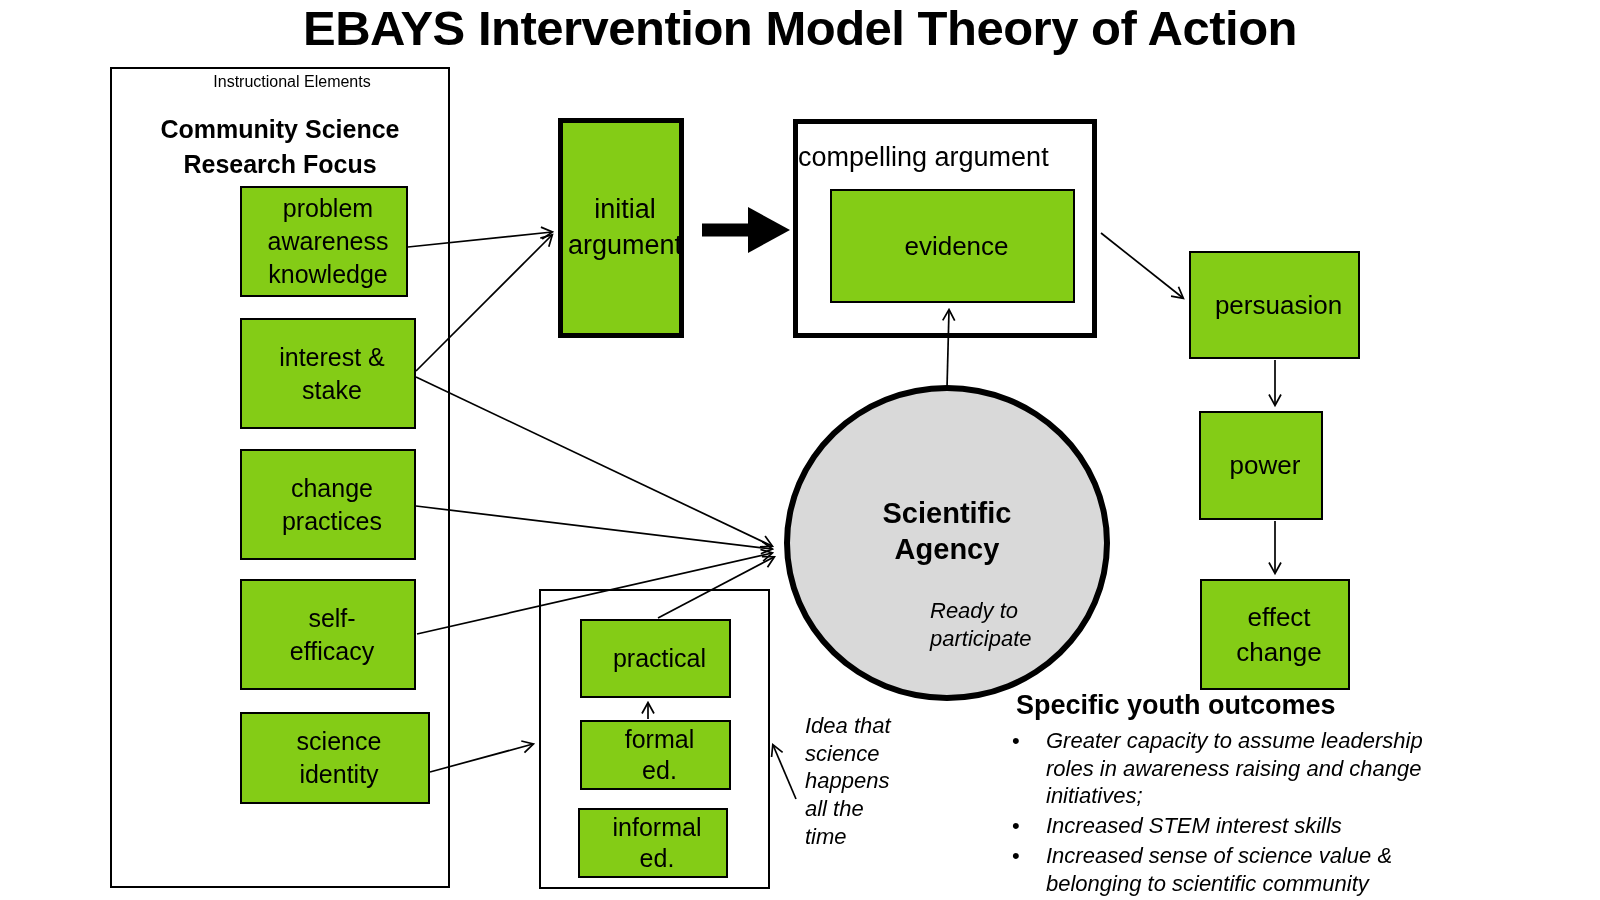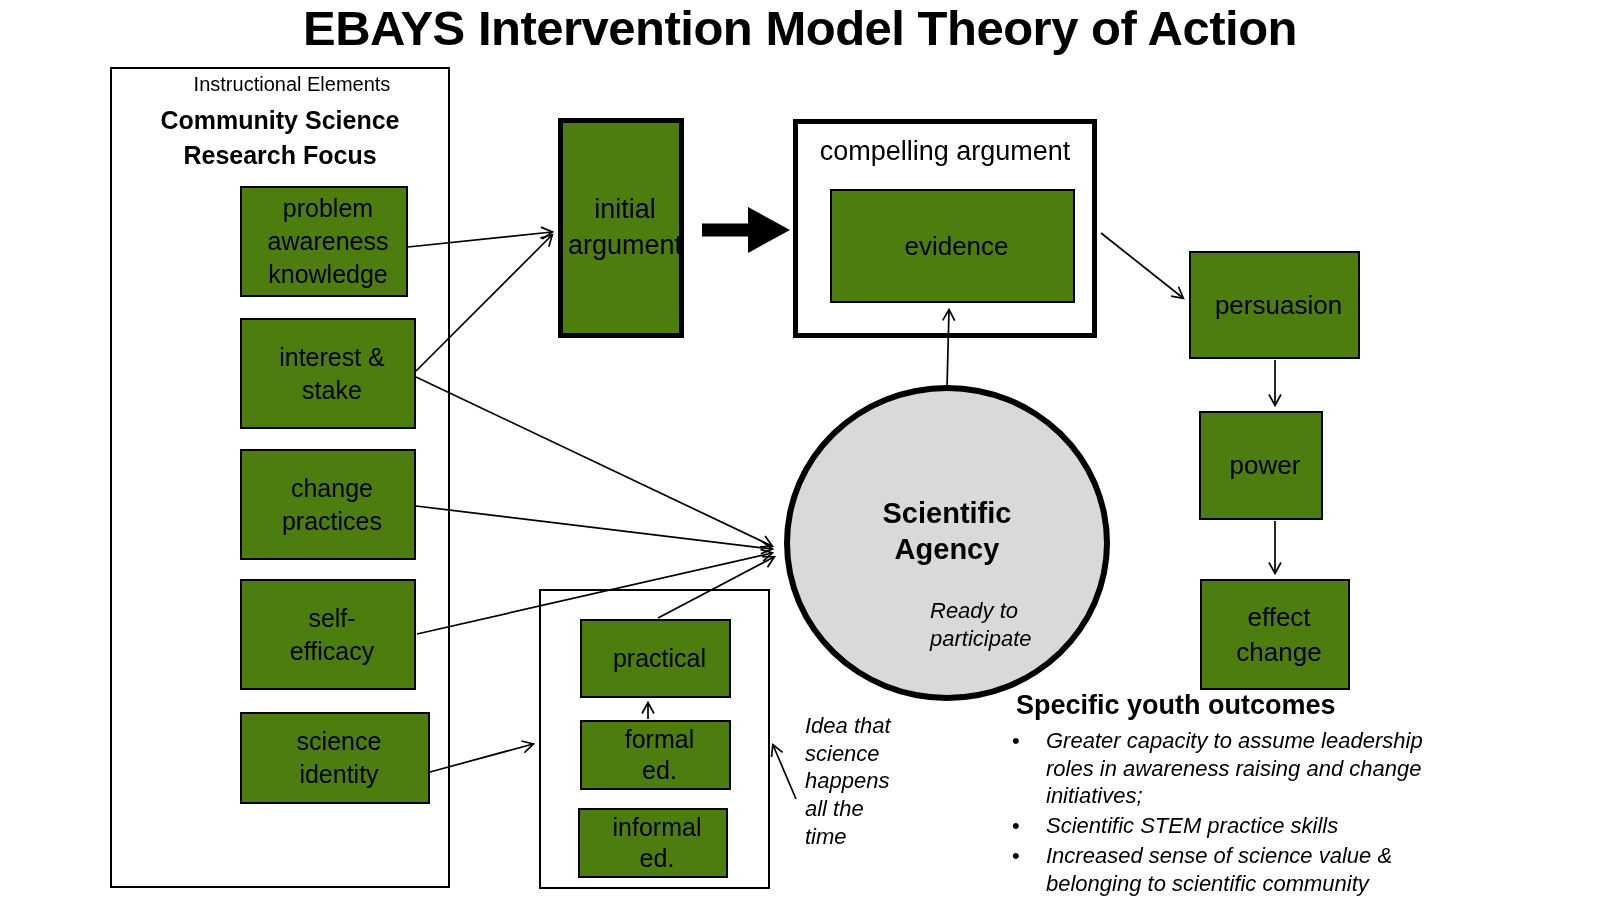--- a/index.html
+++ b/index.html
@@ -14,44 +14,44 @@
     text-align: center;
     font-size: 49px; font-weight: 600; letter-spacing: -0.5px;
   }
 
   
   .left-panel {
     left: 110px; top: 67px; width: 340px; height: 821px;
     border: 2px solid #000; background: #fff;
   }
   .left-panel-header { left: 110px; top: 70px; width: 364px; text-align: center;
-    font-size: 20px; line-height: 1.45; }
-  .left-panel-subheader { left: 110px; top: 103px; width: 340px; text-align: center;
+    font-size: 16px; line-height: 1.45; }
+  .left-panel-subheader { left: 110px; top: 112px; width: 340px; text-align: center;
     font-size: 25px; font-weight: 700; line-height: 1.4; }
 
   .node {
-    border: 2px solid #000; background: #4d7c0f;
+    border: 2px solid #000; background: #84cc16;
     display: flex; align-items: center; justify-content: center;
     text-align: center; font-size: 25px; line-height: 1.32; padding-left: 8px;
   }
   .b-problem  { left: 240px; top: 186px; width: 168px; height: 111px; }
   .b-interest { left: 240px; top: 318px; width: 176px; height: 111px; }
   .b-inquiry  { left: 240px; top: 449px; width: 176px; height: 111px; }
   .b-self     { left: 240px; top: 579px; width: 176px; height: 111px; }
   .b-science  { left: 240px; top: 712px; width: 190px; height:  92px; }
 
   .b-initial {
     left: 558px; top: 118px; width: 126px; height: 220px;
     border-width: 5px; font-size: 27px;
   }
   .b-compelling {
     left: 793px; top: 119px; width: 304px; height: 219px;
     border: 5px solid #000; background: #fff;
   }
-  .compelling-title { width: 100%; text-align: center; margin-top: 12px; font-size: 27px; }
+  .compelling-title { width: 100%; text-align: left; margin-top: 18px; font-size: 27px; }
   .b-evidence { left: 830px; top: 189px; width: 245px; height: 114px; font-size: 26px; }
 
   .b-persuasion { left: 1189px; top: 251px; width: 171px; height: 108px; font-size: 26px; }
   .b-power      { left: 1199px; top: 411px; width: 124px; height: 109px; font-size: 26px; }
   .b-effect     { left: 1200px; top: 579px; width: 150px; height: 111px; font-size: 26px; }
 
   .agency-circle {
     left: 784px; top: 385px; width: 326px; height: 316px;
     border: 6px solid #000; border-radius: 50%;
     background: #d9d9d9;
@@ -142,21 +142,21 @@
 <div class="abs idea-note ml">Idea that
 science
 happens
 all the
 time</div>
 
 <div class="abs outcomes">
   <div class="outcomes-heading">Specific youth outcomes</div>
   <ul class="outcomes-list">
     <li><span>Greater capacity to assume leadership roles in awareness raising and change initiatives;</span></li>
-    <li><span>Scientific STEM practice skills</span></li>
+    <li><span>Increased STEM interest skills</span></li>
     <li><span>Increased sense of science value &amp; belonging to scientific community</span></li>
   </ul>
 </div>
 
 <svg class="abs arrows" viewBox="0 0 1600 900" xmlns="http://www.w3.org/2000/svg">
   <defs>
     <marker id="ah" viewBox="-13 -8 15 16" refX="-0.5" refY="0" markerWidth="15" markerHeight="16" markerUnits="userSpaceOnUse" orient="auto">
       <path d="M-11,-6 L0,0 L-11,6" fill="none" stroke="#000" stroke-width="1.7"></path>
     </marker>
   </defs>

